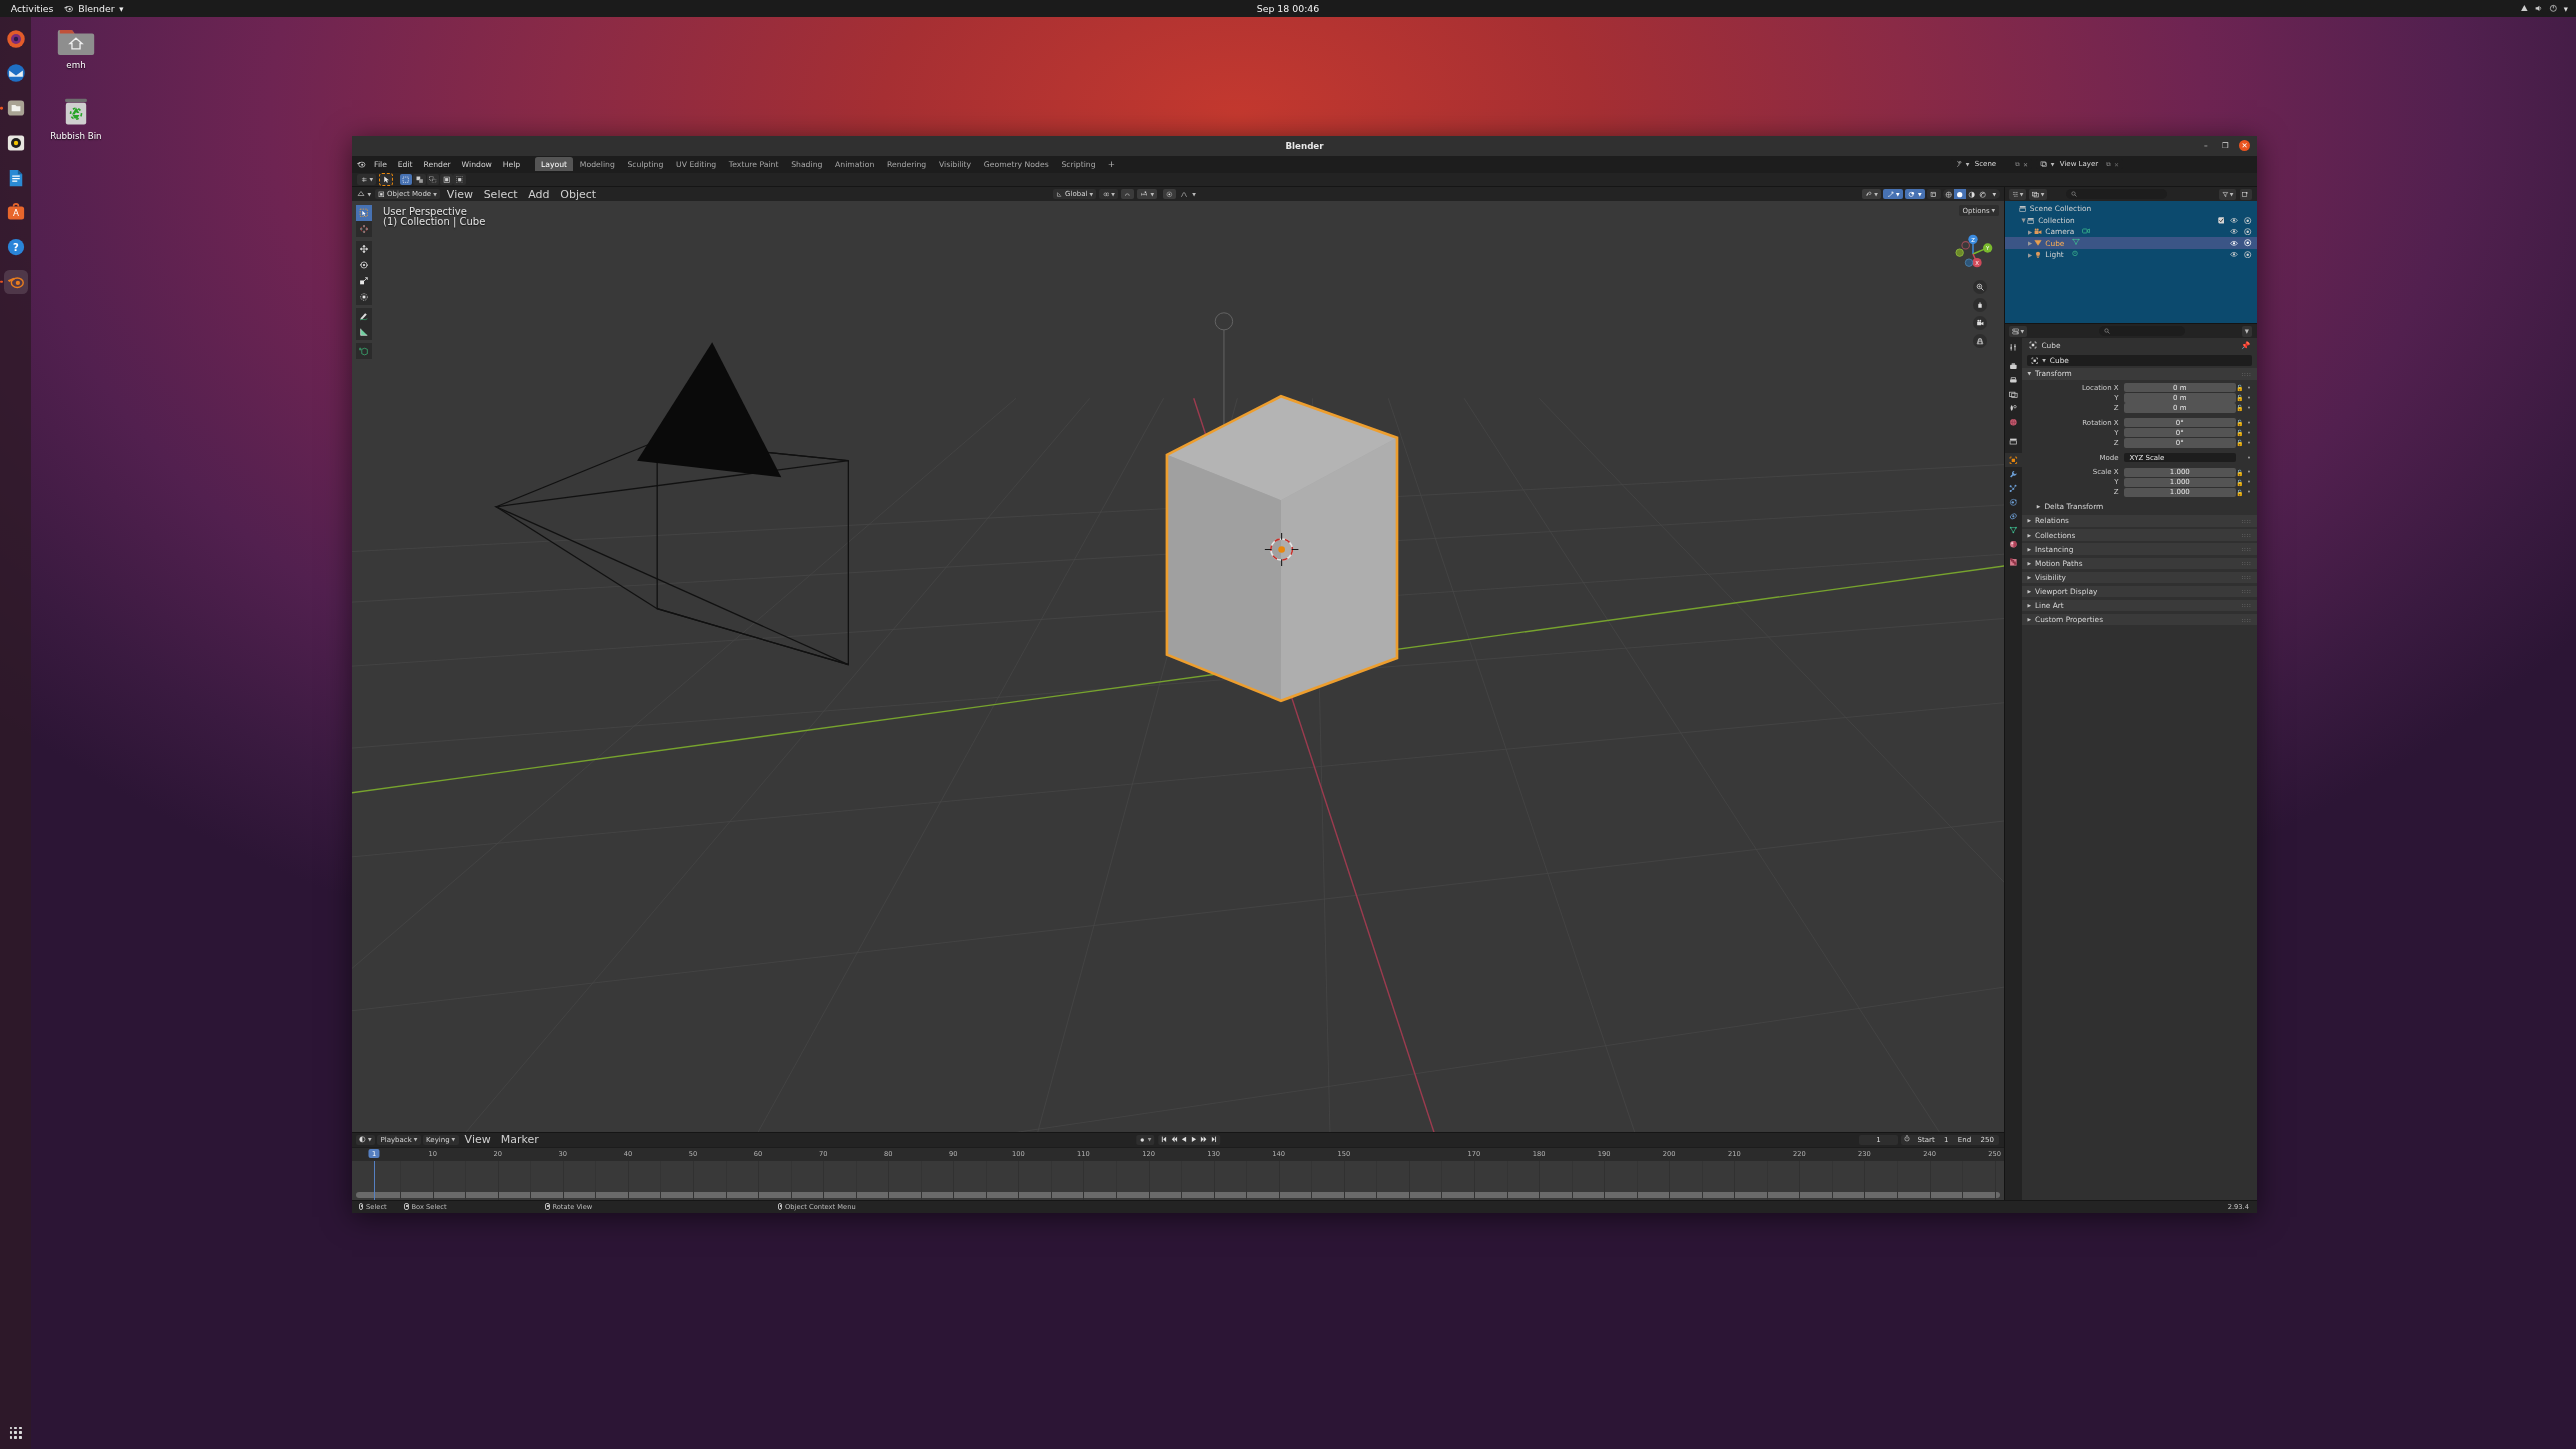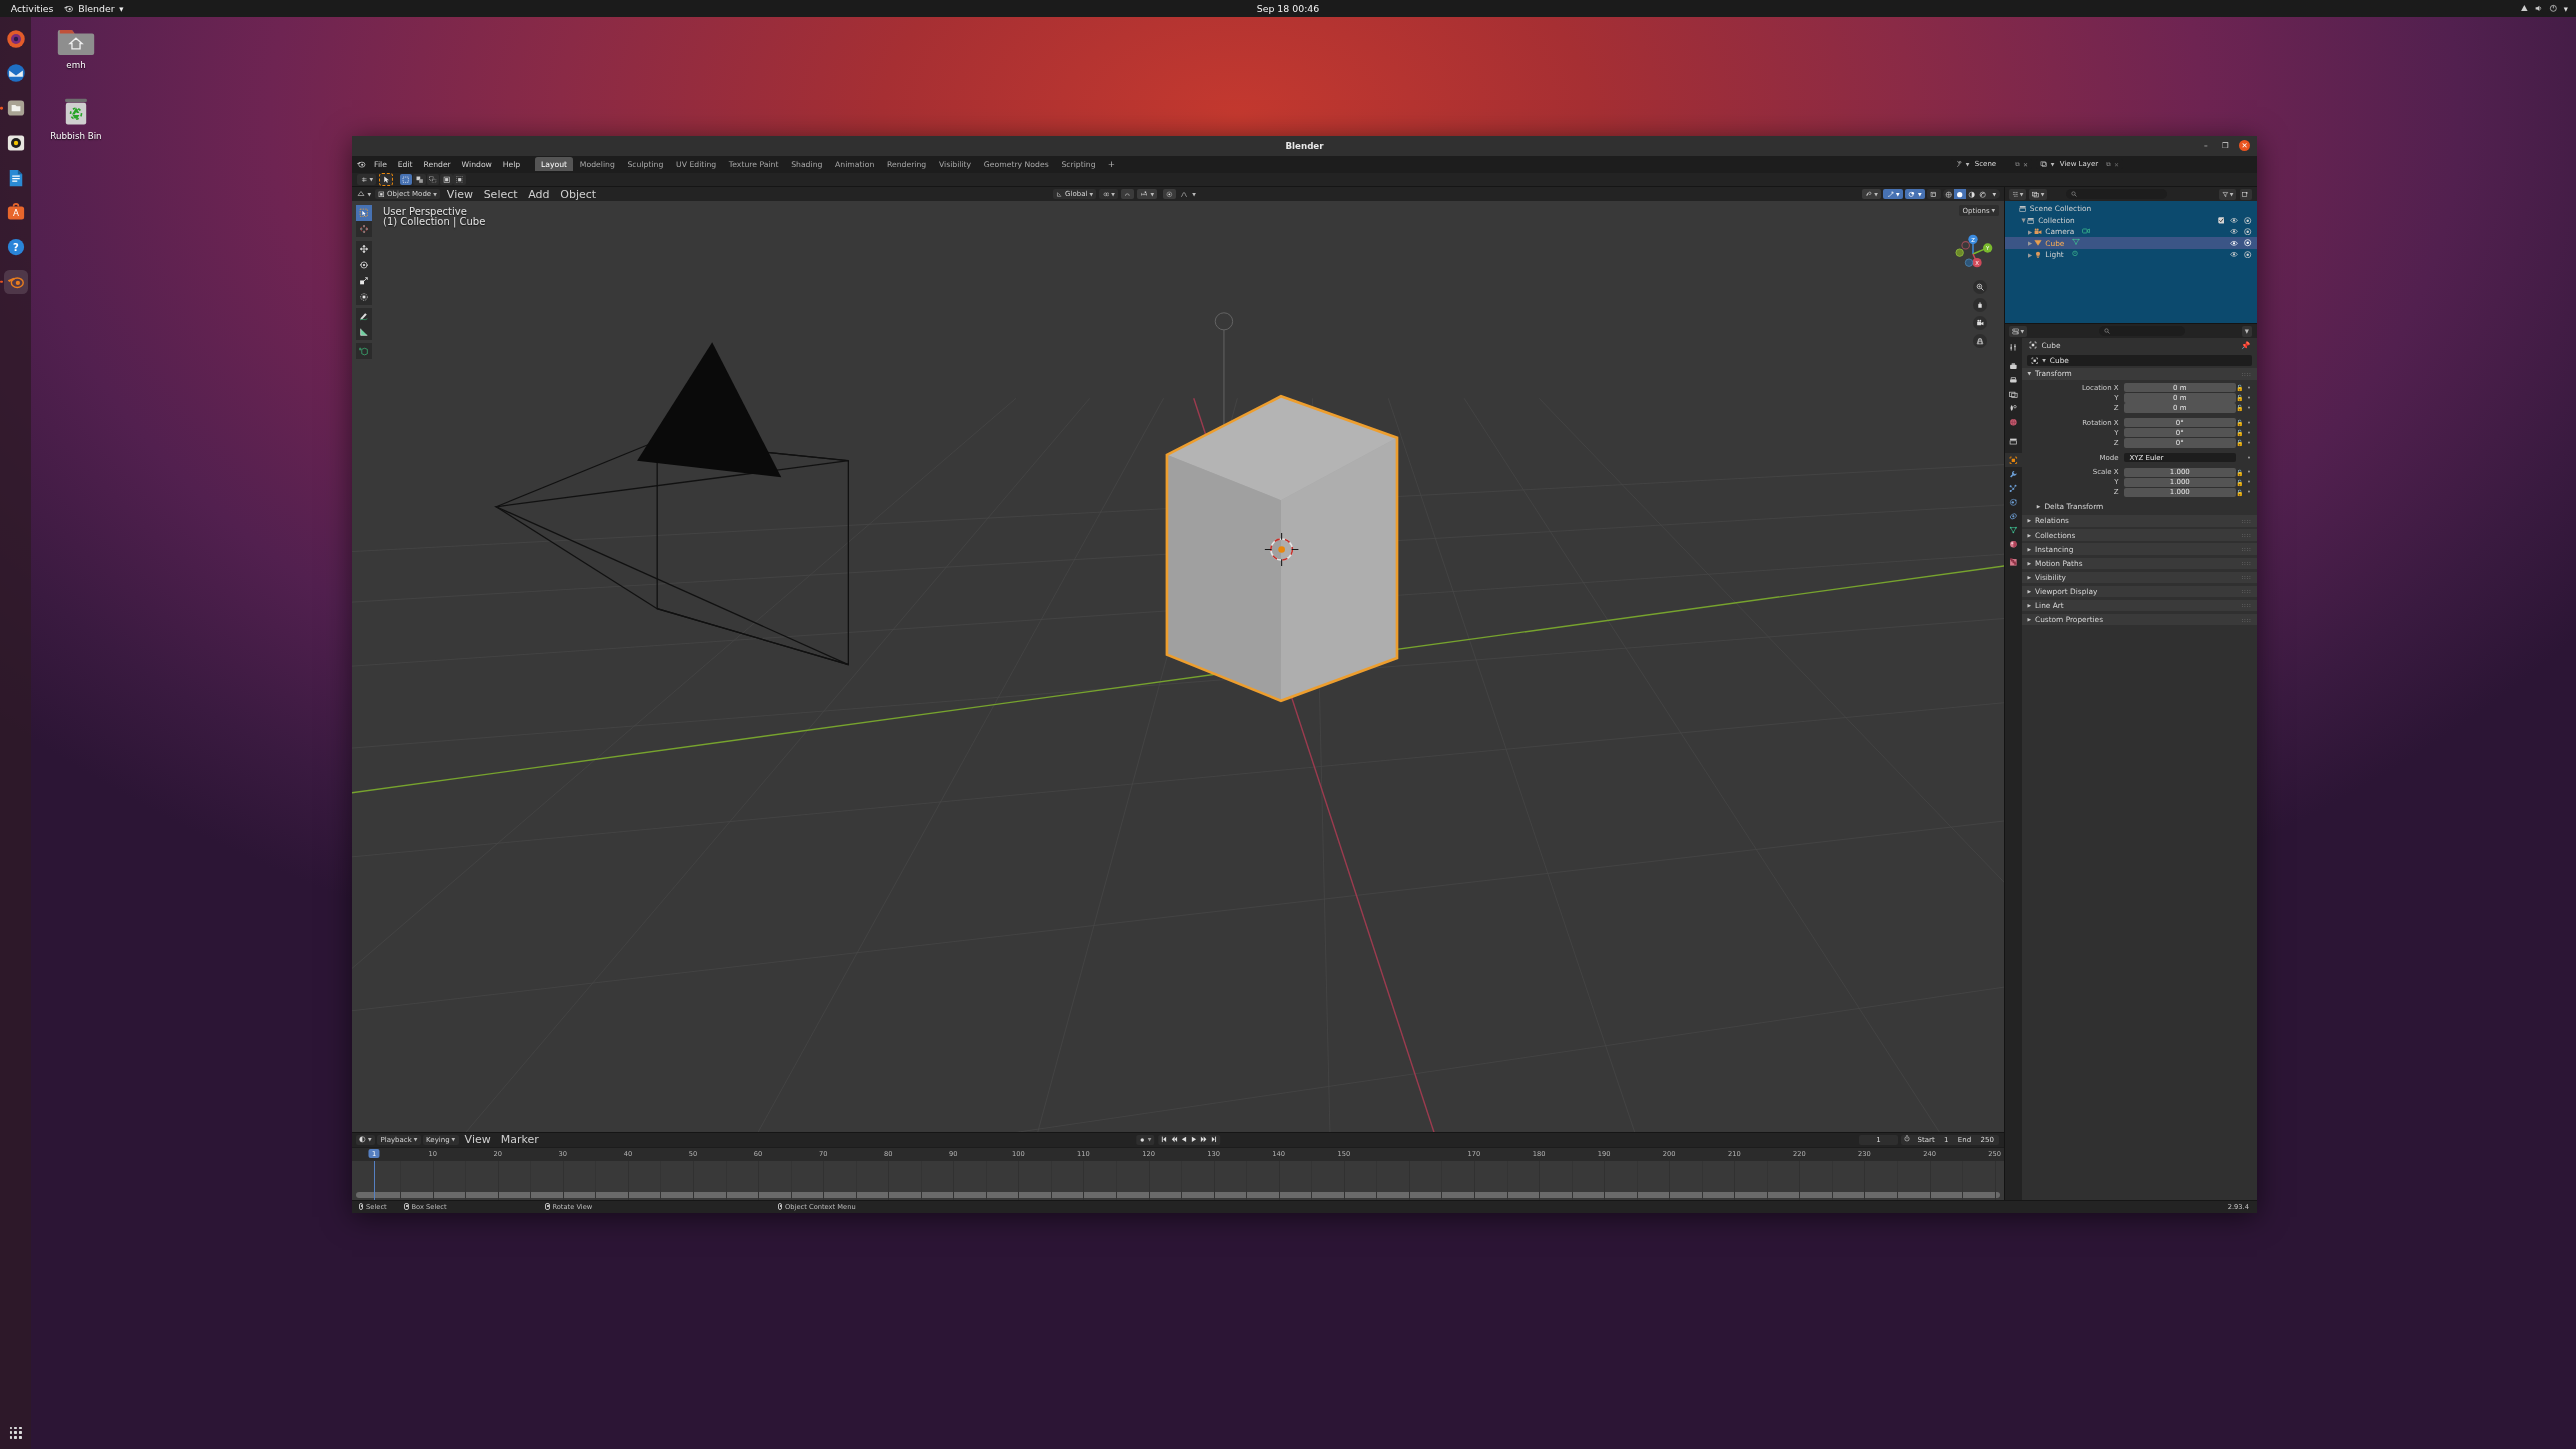--- a/index.html
+++ b/index.html
@@ -1196,21 +1196,21 @@
             </div>
             <div class="prow">
               <div class="plabel">Z</div>
               <div class="pval">0°</div>
               <div class="lock">🔓</div>
                 <div class="dot">•</div>
             </div>
             <div class="prow-gap"></div>
             <div class="prow">
               <div class="plabel">Mode</div>
-              <div class="pval menu">XYZ Euler</div>
+              <div class="pval menu">XYZ Scale</div>
               <div class="lock"></div>
                 <div class="dot">•</div>
             </div>
             <div class="prow-gap"></div>
             <div class="prow">
               <div class="plabel">Scale X</div>
               <div class="pval">1.000</div>
               <div class="lock">🔓</div>
                 <div class="dot">•</div>
             </div>

